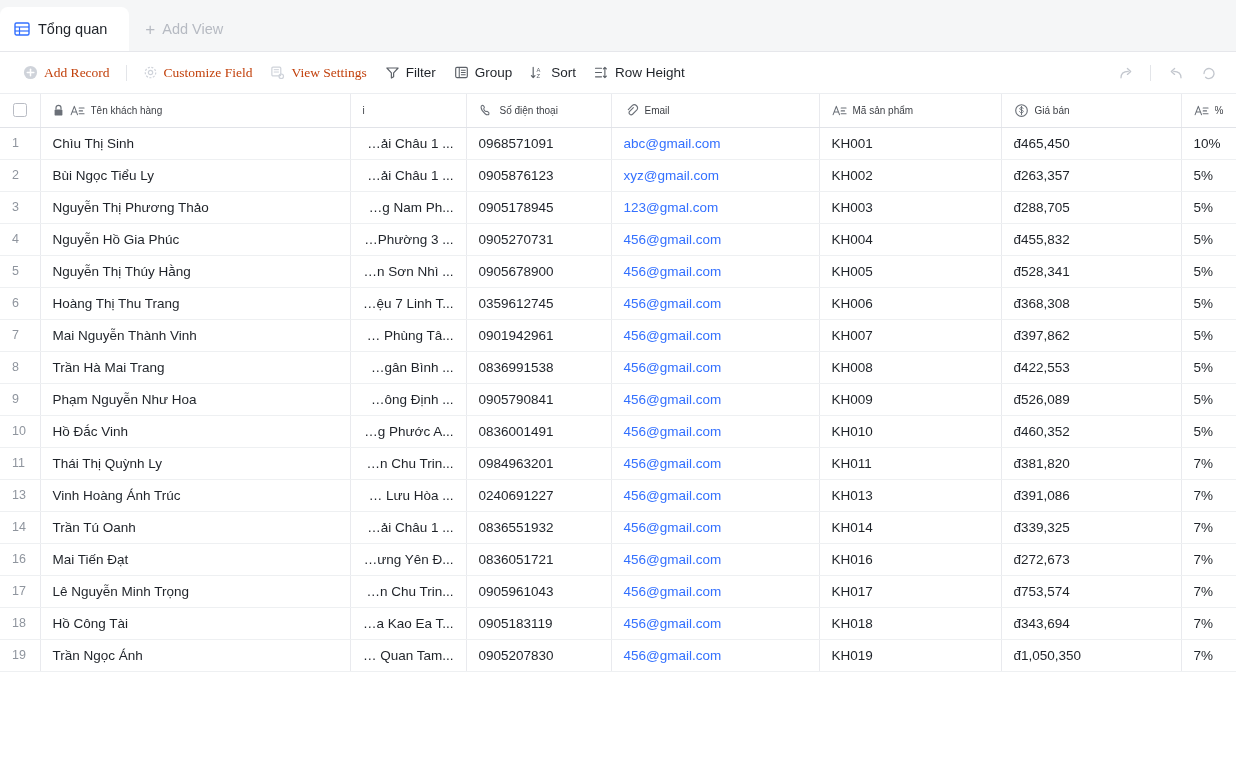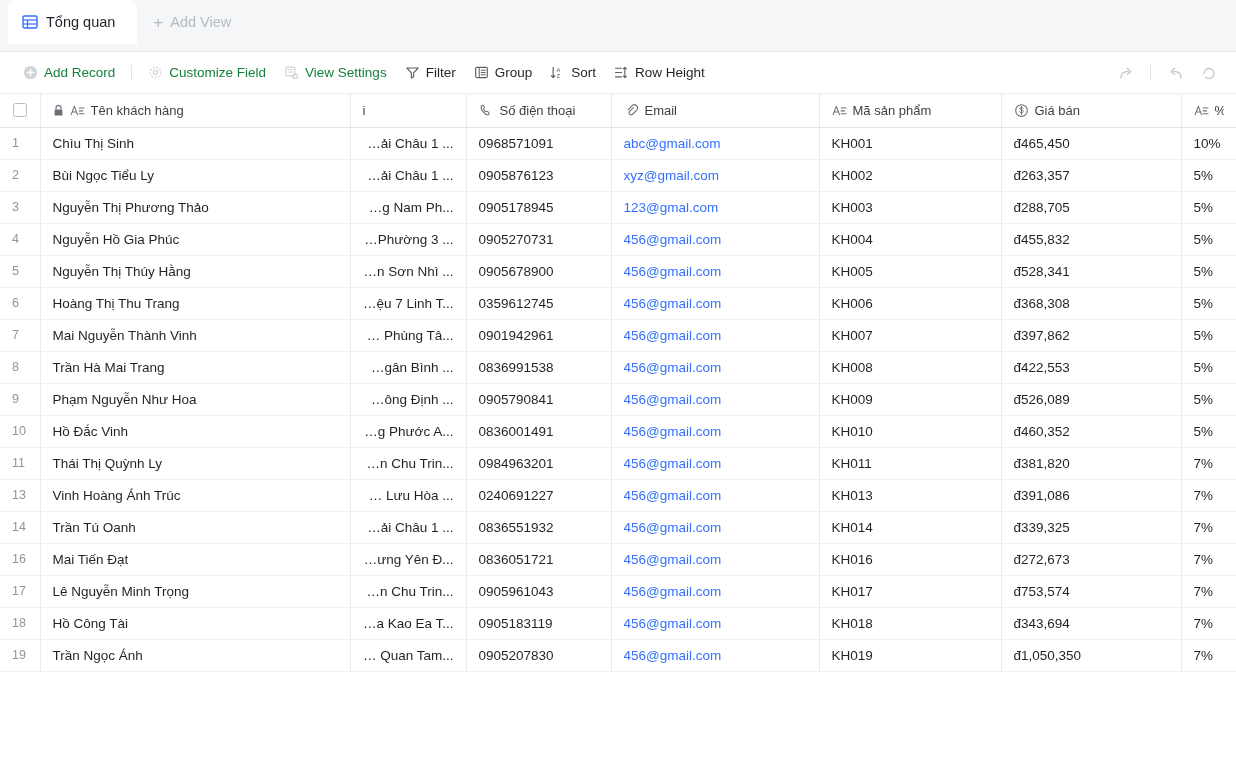--- a/index.html
+++ b/index.html
@@ -13,22 +13,21 @@
     -webkit-font-smoothing: antialiased;
   }
 
   
   .tabbar {
     position: relative;
     height: 52px;
     background: #f5f6f7;
     border-bottom: 1px solid #e6e7eb;
     display: flex;
-    align-items: flex-start;
-    padding-left: 8px;
+    align-items: flex-end;
   }
   .tab {
     display: flex;
     align-items: center;
     gap: 8px;
     height: 44px;
     padding: 0 22px 0 14px;
     font-size: 14.5px;
     color: #1f2329;
     border-radius: 8px 8px 0 0;
@@ -75,21 +74,21 @@
     display: flex;
     align-items: center;
     gap: 6px;
     font-size: 13.5px;
     color: #1f2329;
     padding: 4px 9px;
     border-radius: 4px;
     cursor: pointer;
     white-space: nowrap;
   }
-  .tbtn.dim { color: #15803d; cursor: default; }
+  .tbtn.dim { color: #c2410c; cursor: default; font-family: Liberation Serif, serif; }
   .tsep {
     width: 1px; height: 16px;
     background: #e3e5e9;
     margin: 0 7px;
   }
   .tspacer { flex: 1 1 auto; }
   .ticon { width: 15px; height: 15px; display: inline-block; flex: none; }
   .trail {
     display: flex;
     align-items: center;
@@ -122,21 +121,21 @@
     text-overflow: ellipsis;
     text-align: left;
     font-weight: 400;
     vertical-align: middle;
   }
   table.sheet thead th {
     height: 33px;
     color: #3c3f45;
     background: #ffffff;
     border-bottom: 1px solid #e1e3e8;
-    font-size: 13px;
+    font-size: 10px;
   }
   table.sheet thead th .hcell {
     display: flex;
     align-items: center;
     gap: 6px;
     height: 100%;
     overflow: hidden;
   }
   .hlabel { overflow: hidden; text-overflow: ellipsis; white-space: nowrap; }
 

